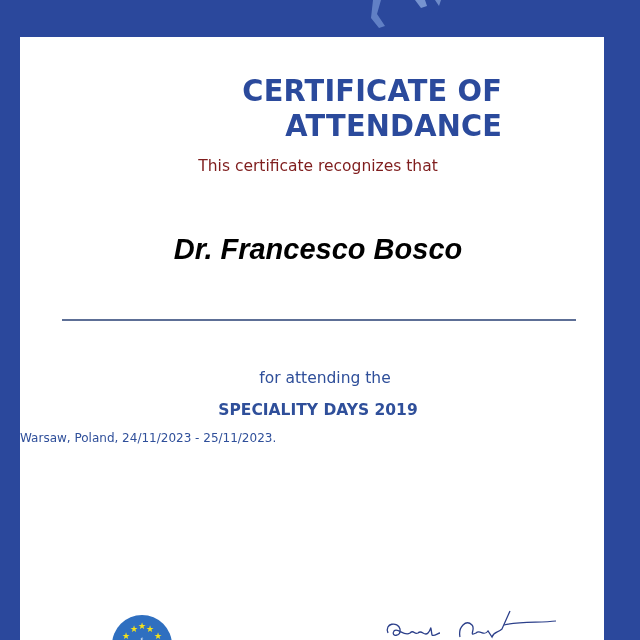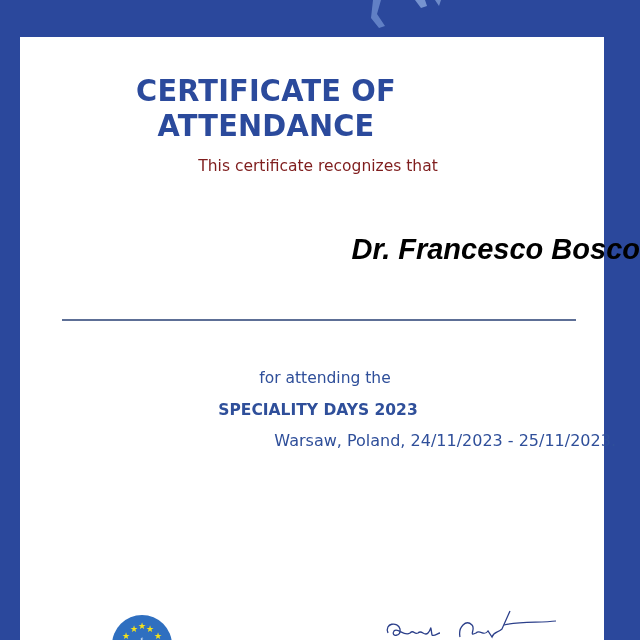--- a/index.html
+++ b/index.html
@@ -1,45 +1,45 @@
 <!DOCTYPE html>
 <html><head>
 <meta charset="utf-8">
 <style>
   html, body { margin: 0; padding: 0; }
   body { width: 640px; height: 640px; background: #2b489c; position: relative; overflow: hidden; font-family: "DejaVu Sans", sans-serif; }
   .top-figure { position: absolute; left: 355px; top: 0; width: 90px; height: 32px; }
   .panel { position: absolute; left: 20px; top: 37px; width: 584px; height: 620px; background: #ffffff; }
-  .title { position: absolute; left: 0; top: 36px; width: 492px; text-align: center; font-family: "DejaVu Sans", sans-serif; font-weight: bold; font-size: 30px; letter-spacing: 0.2px; color: #2b4a9c; }
+  .title { position: absolute; left: 0; top: 36px; width: 492px; text-align: right; font-family: "DejaVu Sans", sans-serif; font-weight: bold; font-size: 30px; letter-spacing: 0.2px; color: #2b4a9c; }
   .title-inner { display: inline-block; transform: scaleX(0.96); }
   .recognizes { position: absolute; left: 0; top: 120px; width: 596px; text-align: center; font-size: 15.5px; color: #7f1d1d; }
-  .name { position: absolute; left: 0; top: 196px; width: 596px; text-align: right; font-family: "Liberation Sans", sans-serif; font-weight: bold; font-style: italic; font-size: 29px; color: #000; padding-left: 24px; }
+  .name { position: absolute; left: 0; top: 196px; width: 596px; text-align: center; font-family: "Liberation Sans", sans-serif; font-weight: bold; font-style: italic; font-size: 29px; color: #000; }
   .rule { position: absolute; left: 42px; top: 282px; width: 514px; height: 2px; background: #5d6f96; }
   .attending { position: absolute; left: 7px; top: 332px; width: 596px; text-align: center; font-size: 15.5px; color: #2f4f9a; }
   .event { position: absolute; left: 0; top: 364px; width: 596px; text-align: center; font-size: 15.5px; font-weight: bold; color: #2f4f9a; }
-  .place { position: absolute; left: 0; top: 394px; width: 596px; text-align: right; font-size: 16px; color: #2f4f9a; }
+  .place { position: absolute; left: 0; top: 394px; width: 596px; text-align: left; font-size: 12px; color: #2f4f9a; }
   .logo { position: absolute; left: 92px; top: 578px; width: 60px; height: 60px; border-radius: 50%; background: #2f6fc0; overflow: hidden; }
   .signature { position: absolute; left: 360px; top: 566px; width: 180px; height: 40px; }
 </style>
 </head>
 <body>
 
 <svg class="top-figure" viewBox="0 0 90 32">
   <path d="M18 0 L26 0 L22 14 L30 26 L24 28 L16 18 Z" fill="#6f8fd0" opacity="0.8"></path>
   <path d="M60 0 L70 0 L72 6 L66 8 Z" fill="#8aa6dc" opacity="0.8"></path>
   <path d="M80 0 L86 0 L84 6 Z" fill="#8aa6dc" opacity="0.7"></path>
 </svg>
 
 <div class="panel">
   <div class="title"><span class="title-inner">CERTIFICATE OF ATTENDANCE</span></div>
   <div class="recognizes">This certificate recognizes that</div>
   <div class="name">Dr. Francesco Bosco</div>
   <div class="rule"></div>
   <div class="attending">for attending the</div>
-  <div class="event">SPECIALITY DAYS 2023</div>
+  <div class="event">SPECIALITY DAYS 2019</div>
   <div class="place">Warsaw, Poland, 24/11/2023 - 25/11/2023.</div>
 
   <div class="logo">
     <svg width="60" height="60" viewBox="0 0 60 60">
       <g fill="#f5e21a" font-size="9" text-anchor="middle">
         <text x="22" y="17">★</text>
         <text x="30" y="14">★</text>
         <text x="38" y="17">★</text>
         <text x="14" y="24">★</text>
         <text x="46" y="24">★</text>

